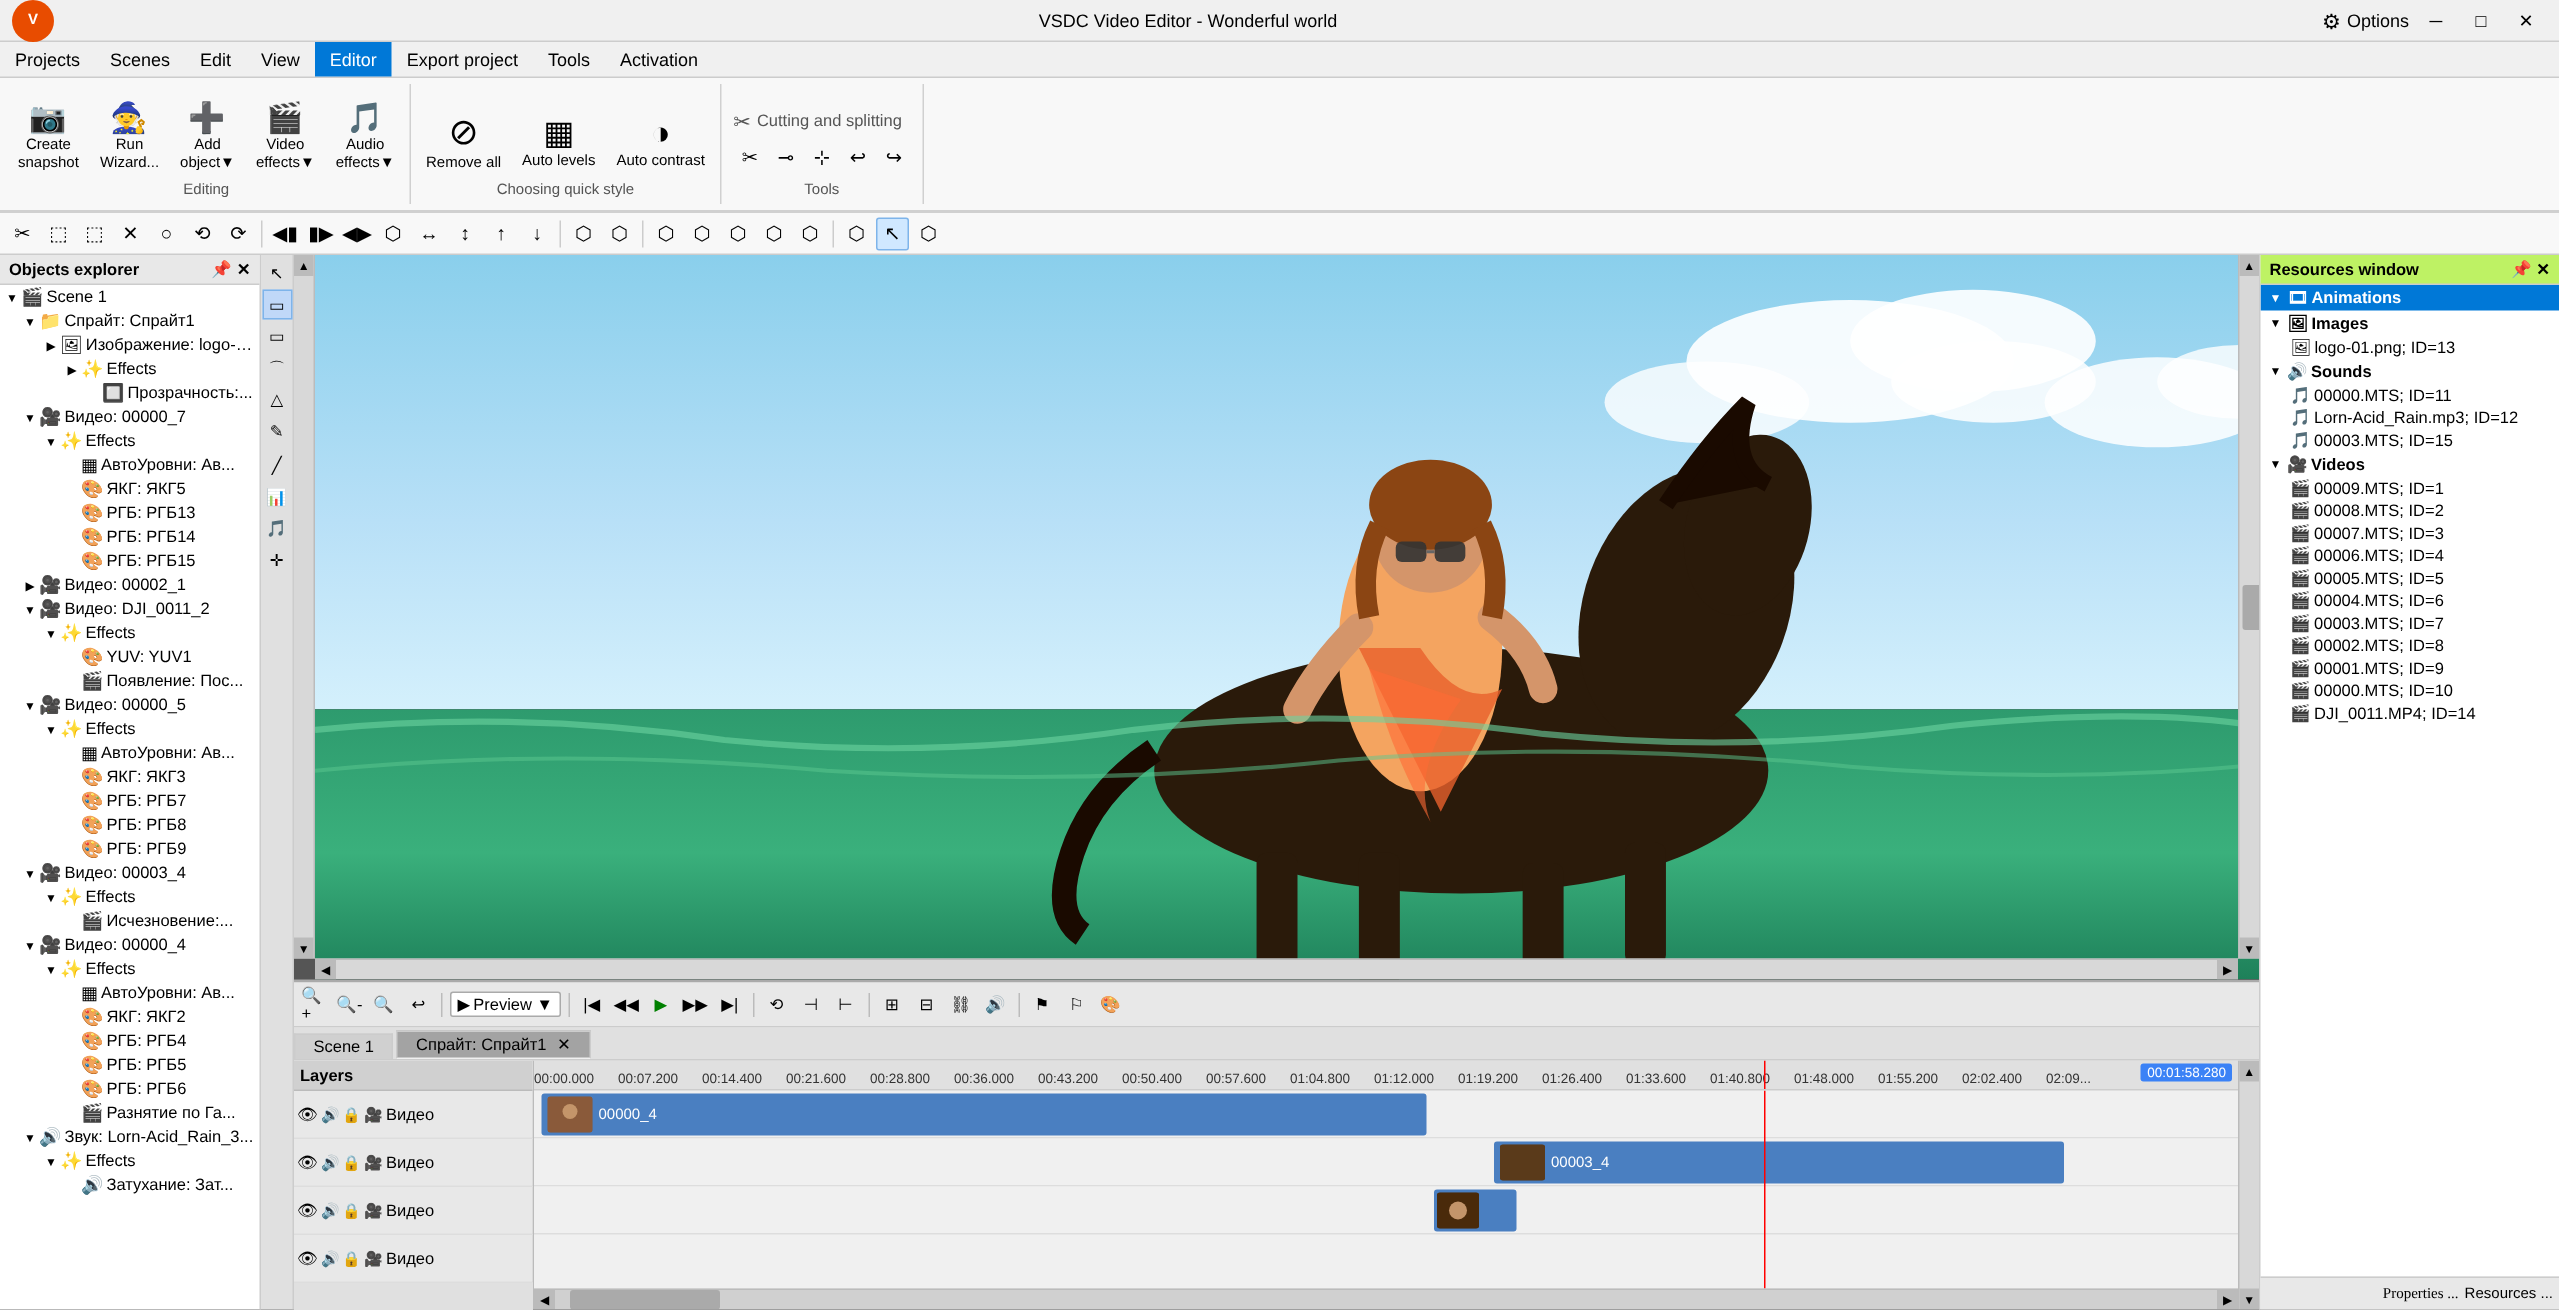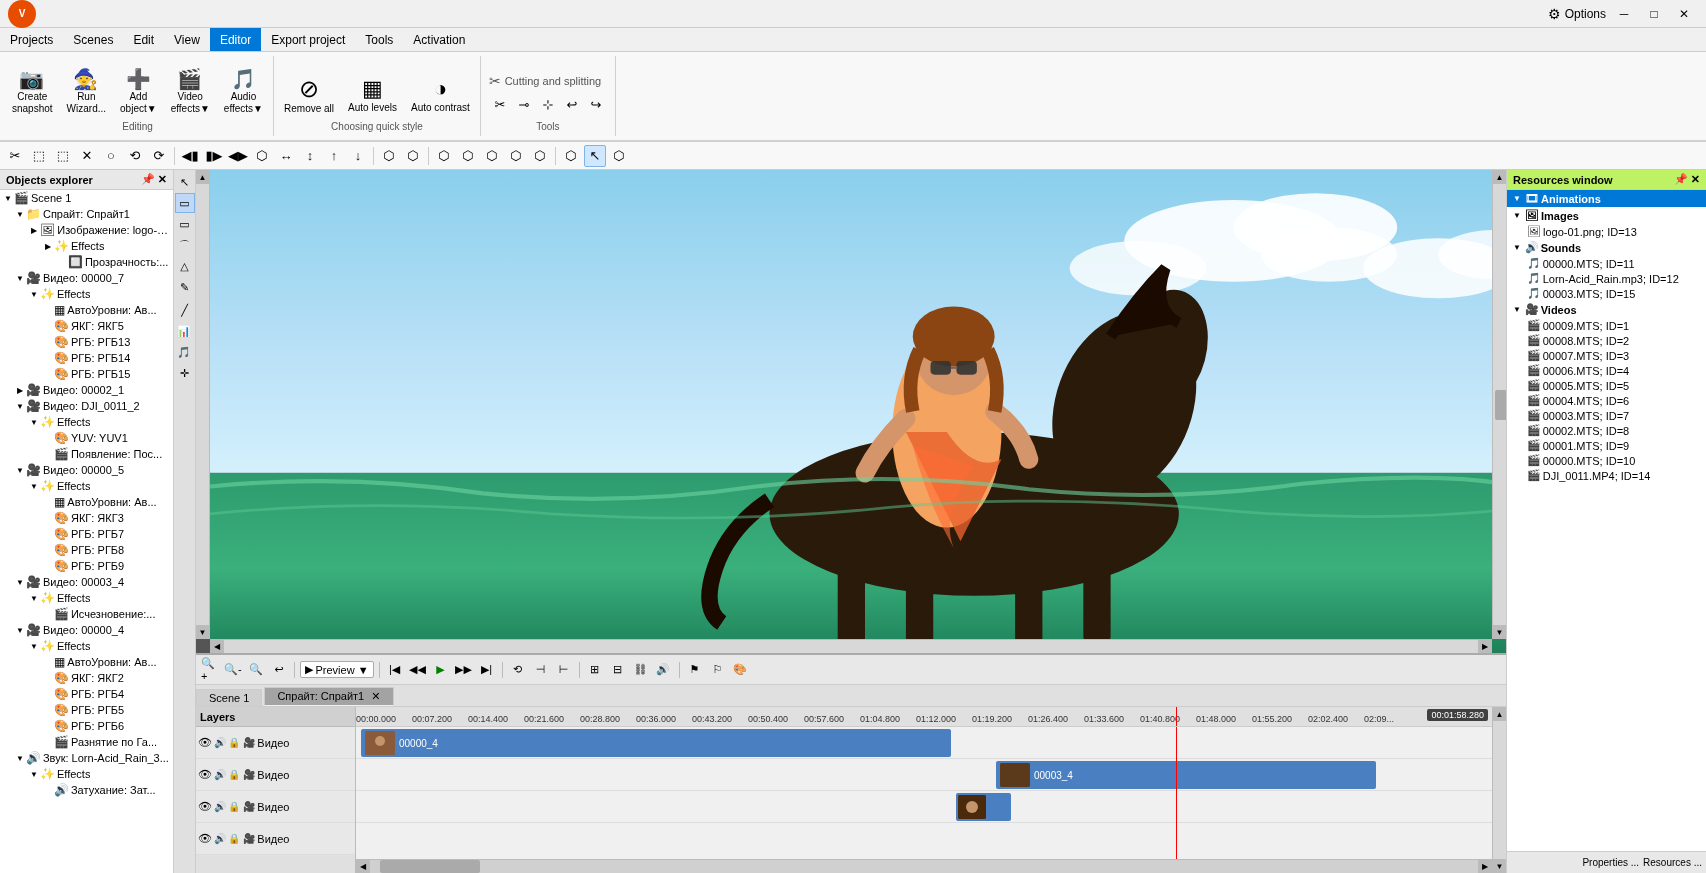--- a/index.html
+++ b/index.html
@@ -88,20 +88,21 @@
     ::-webkit-scrollbar-track { background: #f0f0f0; }
     ::-webkit-scrollbar-thumb { background: #bbb; border: 2px solid #f0f0f0; }
   </style>
 </head>
 <body>
 
 <div id="titlebar">
   <div style="display:flex;align-items:center;gap:6px;">
     <div class="logo">V</div>
   </div>
+  <div class="title">VSDC Video Editor - Wonderful world</div>
   <div style="display:flex;align-items:center;gap:4px;">
     <span style="font-size:14px;">⚙</span>
     <span style="font-size:12px;cursor:pointer;">Options</span>
     <div class="win-controls">
       <button class="win-btn">─</button>
       <button class="win-btn">□</button>
       <button class="win-btn close">✕</button>
     </div>
   </div>
 </div>
@@ -627,21 +628,21 @@
               <span style="position:absolute;left:616px;font-size:9px;color:#333;">01:19.200</span>
               <span style="position:absolute;left:672px;font-size:9px;color:#333;">01:26.400</span>
               <span style="position:absolute;left:728px;font-size:9px;color:#333;">01:33.600</span>
               <span style="position:absolute;left:784px;font-size:9px;color:#333;">01:40.800</span>
               <span style="position:absolute;left:840px;font-size:9px;color:#333;">01:48.000</span>
               <span style="position:absolute;left:896px;font-size:9px;color:#333;">01:55.200</span>
               <span style="position:absolute;left:952px;font-size:9px;color:#333;">02:02.400</span>
               <span style="position:absolute;left:1008px;font-size:9px;color:#333;">02:09...</span>
             </div>
 
-            <div style="position:absolute;right:4px;top:2px;background:#404040;color:white;font-size:9px;padding:1px 4px;border-radius:2px;">00:01:58.280</div>
+            <div style="position:absolute;right:4px;top:2px;background:#3b82f6;color:white;font-size:9px;padding:1px 4px;border-radius:2px;">00:01:58.280</div>
 
             <div style="position:absolute;left:820px;top:0;width:1px;height:100%;background:red;z-index:10;"></div>
           </div>
 
           <div style="flex:1;overflow-y:auto;position:relative;">
 
             <div style="position:absolute;left:820px;top:0;width:1px;height:100%;background:red;z-index:10;pointer-events:none;"></div>
 
             <div class="track-row" style="height:32px;display:flex;border-bottom:1px solid #ddd;">
               <div class="track-area" style="flex:1;height:100%;background:#f0f0f0;position:relative;overflow:hidden;">
@@ -792,17 +793,17 @@
         <span style="margin-right:2px;">🎬</span>
         <span>00000.MTS; ID=10</span>
       </div>
       <div class="res-item">
         <span style="margin-right:2px;">🎬</span>
         <span>DJI_0011.MP4; ID=14</span>
       </div>
     </div>
 
     <div style="height:22px;border-top:1px solid #ccc;background:#e8e8e8;display:flex;align-items:center;justify-content:flex-end;padding:0 4px;gap:4px;">
-      <span style="font-size:10px;cursor:pointer;">Properties ...</span>
+      <span style="font-size:10px;cursor:pointer;font-family:Liberation Serif, serif;">Properties ...</span>
       <span style="font-size:10px;cursor:pointer;">Resources ...</span>
     </div>
   </div>
 </div>
 
 </body></html>

